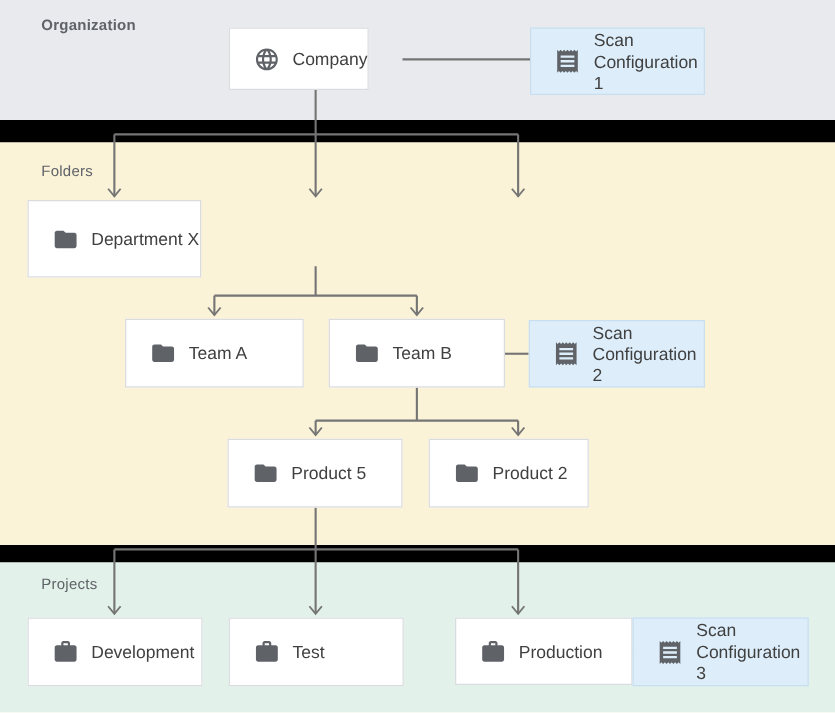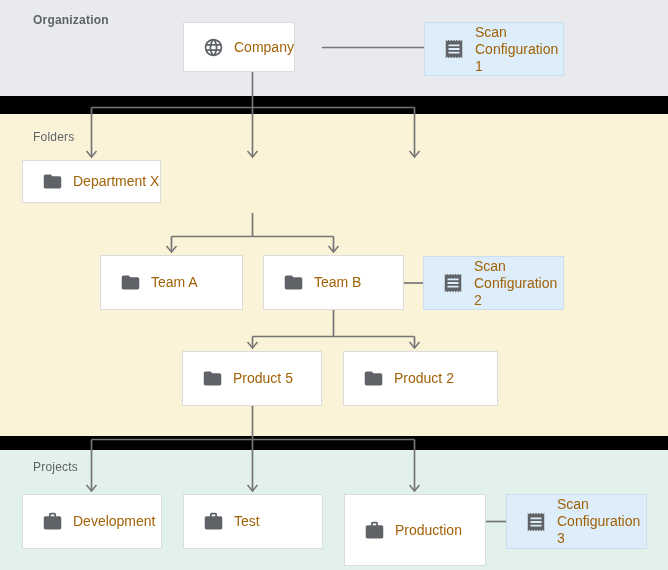--- a/index.html
+++ b/index.html
@@ -27,36 +27,36 @@
   .edges .head{stroke-width:1.5;}
   .node{
     position:absolute;box-sizing:border-box;background:#ffffff;
     border:1px solid #dadce0;display:flex;align-items:center;
     padding-left:18px;gap:10px;
   }
   .node.scan{background:#ddeefa;border:1px solid #c9dfef;}
   .node .icon{flex:0 0 auto;display:flex;align-items:center;justify-content:center;width:22px;height:22px;}
   .node .icon svg{display:block;}
   .node .label{
-    font-size:14px;color:#a16207;line-height:17px;white-space:pre-line;
+    font-size:14px;color:#404040;line-height:17px;white-space:pre-line;
   }
   
   .n-company{left:183px;top:22px;width:112px;height:50px;align-items:center;}
   .n-scan1{left:424px;top:22px;width:140px;height:54px;}
-  .n-deptx{left:22px;top:160px;width:139px;height:43px;}
+  .n-deptx{left:22px;top:160px;width:139px;height:62px;}
   .n-depty{left:183px;top:160px;width:139px;height:53px;}
   .n-shared{left:343px;top:160px;width:142px;height:53px;}
   .n-teama{left:100px;top:255px;width:143px;height:55px;}
   .n-teamb{left:263px;top:255px;width:141px;height:55px;}
   .n-scan2{left:423px;top:256px;width:141px;height:54px;}
   .n-prod1{left:182px;top:351px;width:140px;height:55px;}
-  .n-prod2{left:343px;top:351px;width:155px;height:55px;}
+  .n-prod2{left:343px;top:351px;width:128px;height:55px;}
   .n-dev{left:22px;top:494px;width:140px;height:55px;}
   .n-test{left:183px;top:494px;width:140px;height:55px;}
-  .n-production{left:344px;top:494px;width:142px;height:72px;}
+  .n-production{left:364px;top:494px;width:142px;height:54px;}
   .n-scan3{left:506px;top:494px;width:141px;height:55px;}
 </style>
 </head>
 <body>
 
 <div class="canvas">
 
   <div class="section section-org"></div>
   <div class="bar bar-1"></div>
   <div class="section section-folders"></div>

